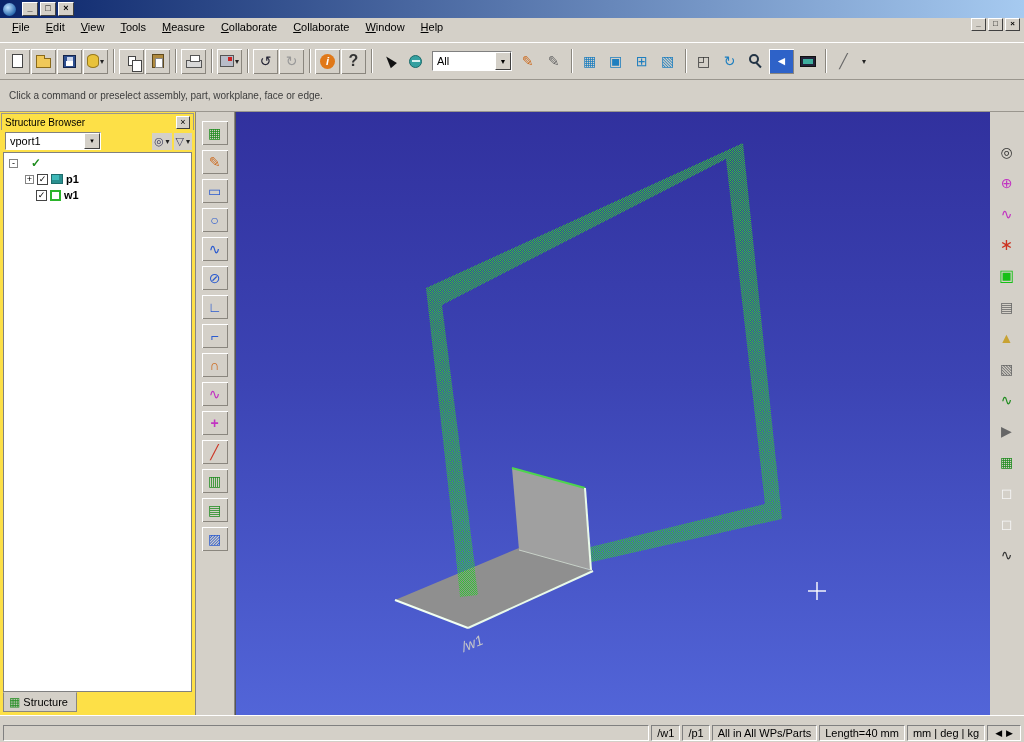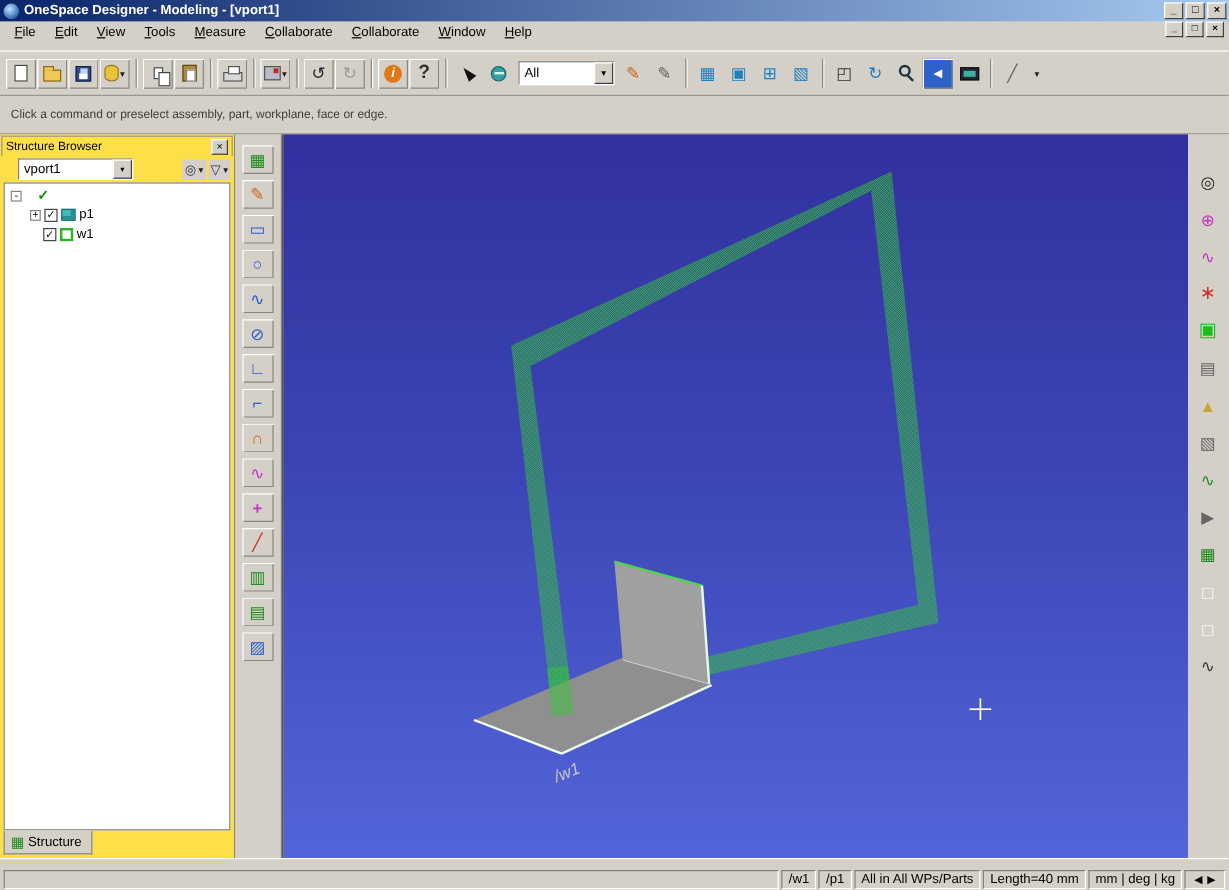--- a/index.html
+++ b/index.html
@@ -75,21 +75,21 @@
   .mini-btn{height:17px;display:flex;align-items:center;gap:1px;padding:0 2px;background:#d4d0c8}
   .mini-glyph{font-size:11px;color:#335}
   .tree{flex:1;background:#fff;border:1px solid #808080;margin:0 3px;overflow:hidden;padding-top:2px}
   .trow{display:flex;align-items:center;height:16px;gap:3px;padding-left:5px}
   .indent1{padding-left:21px}.indent2{padding-left:32px}
   .expander{width:9px;height:9px;border:1px solid #848484;background:#fff;font-size:9px;line-height:7px;text-align:center;flex:none}
   .cb{width:11px;height:11px;border:1px solid #444;background:#fff;font-size:9px;line-height:9px;text-align:center;flex:none}
   .root-check{color:#1e8c1e;font-weight:bold;font-size:12px}
   .p1-icon{width:12px;height:10px;background:#3fb9b9;border:1px solid #1d6d6d;box-shadow:inset -3px -3px 0 #2a8f8f;flex:none}
   .w1-icon{width:11px;height:11px;background:#fff;border:2px solid #2bb52b;flex:none}
-  .tlabel{font-weight:normal;font-size:11px}
+  .tlabel{font-weight:bold;font-size:11px}
   .tab-row{height:23px;display:flex;align-items:flex-start;padding:0 0 0 3px}
   .tab{display:flex;align-items:center;gap:3px;height:20px;padding:0 8px 0 5px;background:#d4d0c8;border:1px solid #8a867e;border-top-color:#d4d0c8;font-size:11px}
 
   .ltb{width:39px;flex:none;display:flex;flex-direction:column;align-items:center;padding-top:9px;gap:5px;background:#d4d0c8;border-right:1px solid #8a867e}
   .ltb .tb, .rtb .tb{width:26px;height:24px}
   .rtb{width:34px;flex:none;display:flex;flex-direction:column;align-items:center;padding-top:28px;gap:7px;background:#d4d0c8}
   .rtb .tb{box-shadow:none;background:transparent}
 
   .viewport{width:755px;height:603px;flex:none;position:relative;background:linear-gradient(180deg,#31319e 0%,#3c44b4 45%,#5265d8 100%);border-left:1px solid #555}
   .viewport svg{position:absolute;left:0;top:0}
@@ -101,21 +101,20 @@
   .sfield.grow{flex:1}
   .nav-glyph{font-size:9px;margin:0 2px}
 </style>
 </head>
 <body>
 
 <div id="app">
 
   <div class="titlebar">
     <span class="app-icon"></span>
-    <span class="title-text">OneSpace Designer - Modeling - [vport1]</span>
     <span class="win-btn">_</span>
     <span class="win-btn">□</span>
     <span class="win-btn">×</span>
   </div>
 
   <div class="menubar">
     <span class="menu-item">File</span>
     <span class="menu-item">Edit</span>
     <span class="menu-item">View</span>
     <span class="menu-item">Tools</span>
@@ -234,21 +233,21 @@
   </div>
 
   <div class="workarea">
 
     <div class="panel">
       <div class="panel-header">
         <span>Structure Browser</span>
         <span class="panel-close">×</span>
       </div>
       <div class="browser-toolbar">
-        <div class="combo" style="width:96px;height:18px;margin:12px">
+        <div class="combo" style="width:96px;height:18px;margin:2px">
           <span class="combo-text">vport1</span>
           <span class="combo-btn" style="height:16px">▾</span>
         </div>
         <span style="flex:1"></span>
         <div class="mini-btn">
           <span class="mini-glyph">◎</span>
           <span class="dd">▾</span>
         </div>
         <div class="mini-btn">
           <span class="mini-glyph">▽</span>

